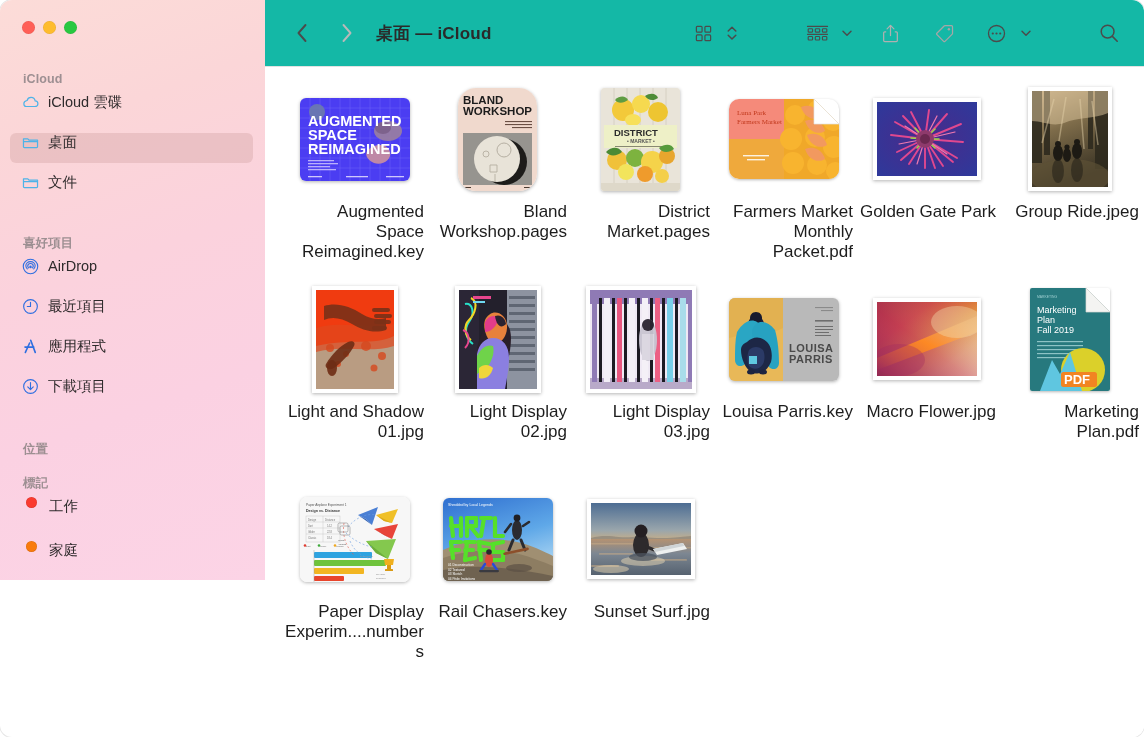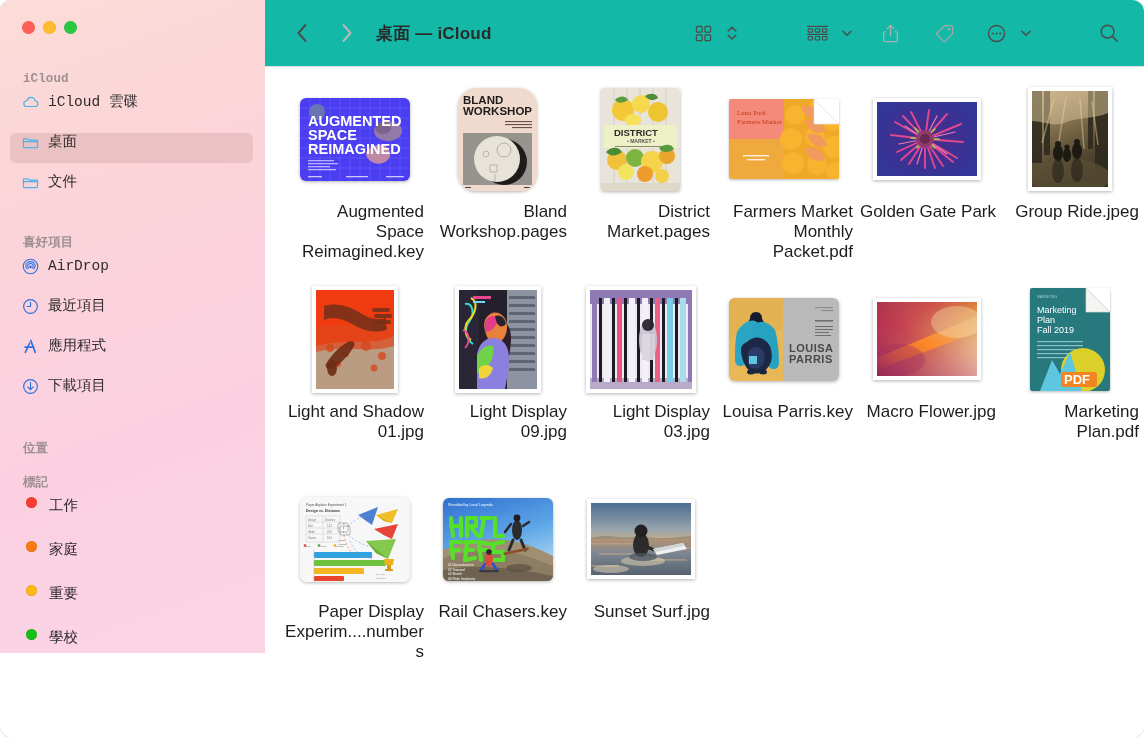--- a/index.html
+++ b/index.html
@@ -22,31 +22,30 @@
     overflow: hidden;
     background: #ffffff;
     display: flex;
     box-shadow: 0 0 0 1px rgba(0,0,0,0.10);
   }
 
   
   #sidebar {
     position: relative;
     width: 265px;
-    height: 653px;
+    height: 580px;
     flex: 0 0 265px;
     background: linear-gradient(160deg,
                 #fcdcd8 0%,
                 #fbd6d8 22%,
                 #fbd2dd 45%,
                 #fbd1e2 68%,
                 #fcd4e6 100%);
     padding-top: 0;
     overflow: hidden;
-    font-family: Liberation Mono, monospace;
   }
 
   .traffic-lights {
     display: flex;
     gap: 8px;
     padding: 21px 0 0 22px;
     height: 54px;
   }
   .tl {
     width: 13px; height: 13px;
@@ -552,21 +551,21 @@
                   <rect x="0" y="95" width="79" height="8" fill="#ded8c9"></rect>
                 </g>
               </svg>
             </div>
           </div>
           <div class="file-name">District Market.pages</div>
         </div>
 
         <div class="file-cell">
           <div class="thumb-box">
-            <div class="th doc-shadow" style="width:110px;height:80px;border-radius:2px;">
+            <div class="th doc-shadow" style="width:110px;height:80px;border-radius:10px;">
               <svg width="110" height="80" viewBox="0 0 110 80" class="svgfill">
                 <defs>
                   <clipPath id="fmclip">
                       <path d="M0 0h85l25 25v55H0z"></path>
                     </clipPath>
                 </defs>
                 <g clip-path="url(#fmclip)">
                   <rect width="110" height="80" fill="#ffffff"></rect>
                   <rect x="0" y="0" width="55" height="40" fill="#f58a7a"></rect>
                   <rect x="0" y="40" width="55" height="40" fill="#efa93c"></rect>
@@ -757,21 +756,21 @@
                 <path d="M18 58c4-16 10-26 18-28 10-2 16 6 16 18 0 16-6 34-10 50H18z" fill="#2a1f2a"></path>
                 <path d="M26 30c4-8 12-10 18-4 5 5 5 14 2 20-4 8-12 10-16 4-4-6-6-14-4-20z" fill="#e8813c"></path>
                 <path d="M26 32c3-6 9-8 14-4-2 8-8 14-14 14z" fill="#e23c8a"></path>
                 <path d="M36 26c6-2 10 2 11 8-4 4-9 4-11-8z" fill="#2b2230"></path>
                 <path d="M18 64c2-10 8-16 16-16 10 0 16 8 16 20 0 10-2 20-4 31H18z" fill="#8b7fe0"></path>
                 <path d="M18 66c4-8 10-12 16-10 2 8-2 16-6 22l-10 6z" fill="#6fd34a"></path>
                 <path d="M20 78c4-4 10-4 14 0-2 8-8 12-14 10z" fill="#f0d63a"></path>
               </svg>
             </div>
           </div>
-          <div class="file-name">Light Display 09.jpg</div>
+          <div class="file-name">Light Display 02.jpg</div>
         </div>
 
         <div class="file-cell">
           <div class="thumb-box">
             <div class="photo-frame" style="width:110px;height:107px;">
               <svg class="img" width="102" height="99" viewBox="0 0 102 99">
                 <rect width="102" height="99" fill="#efe9f4"></rect>
                 <rect x="0" y="0" width="102" height="14" fill="#8f7ab5"></rect>
                 <rect x="0" y="88" width="102" height="11" fill="#b9aac9"></rect>
                 <g>

